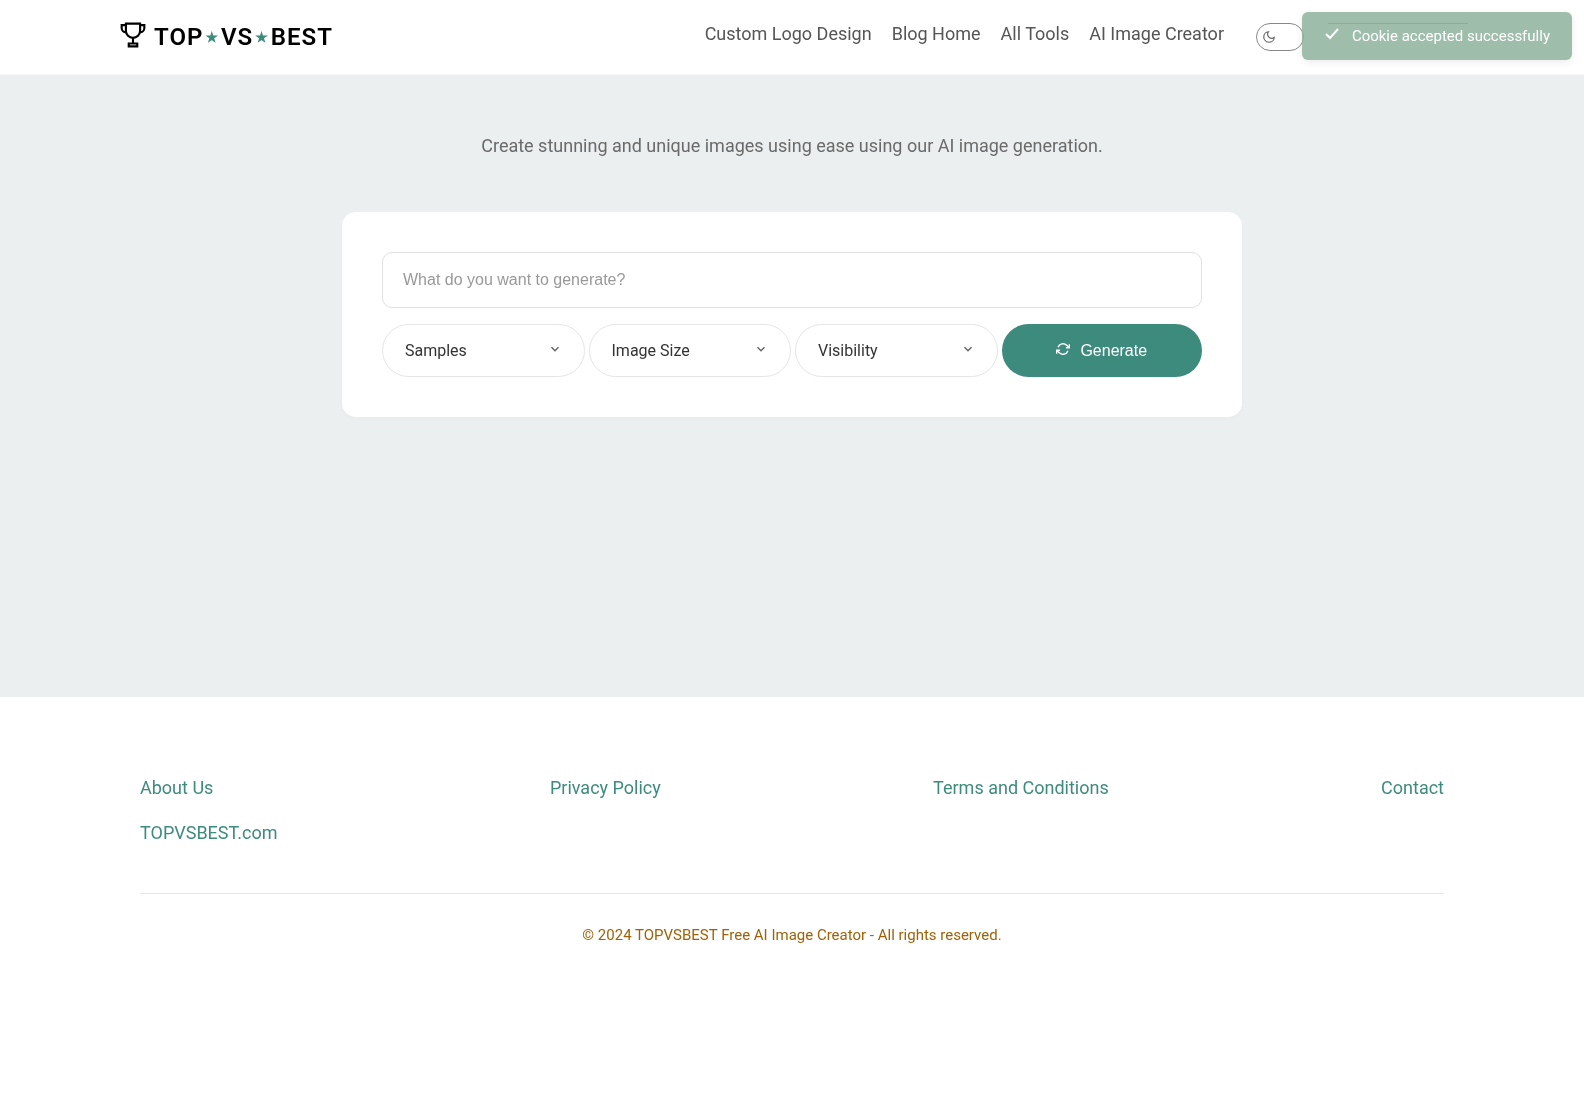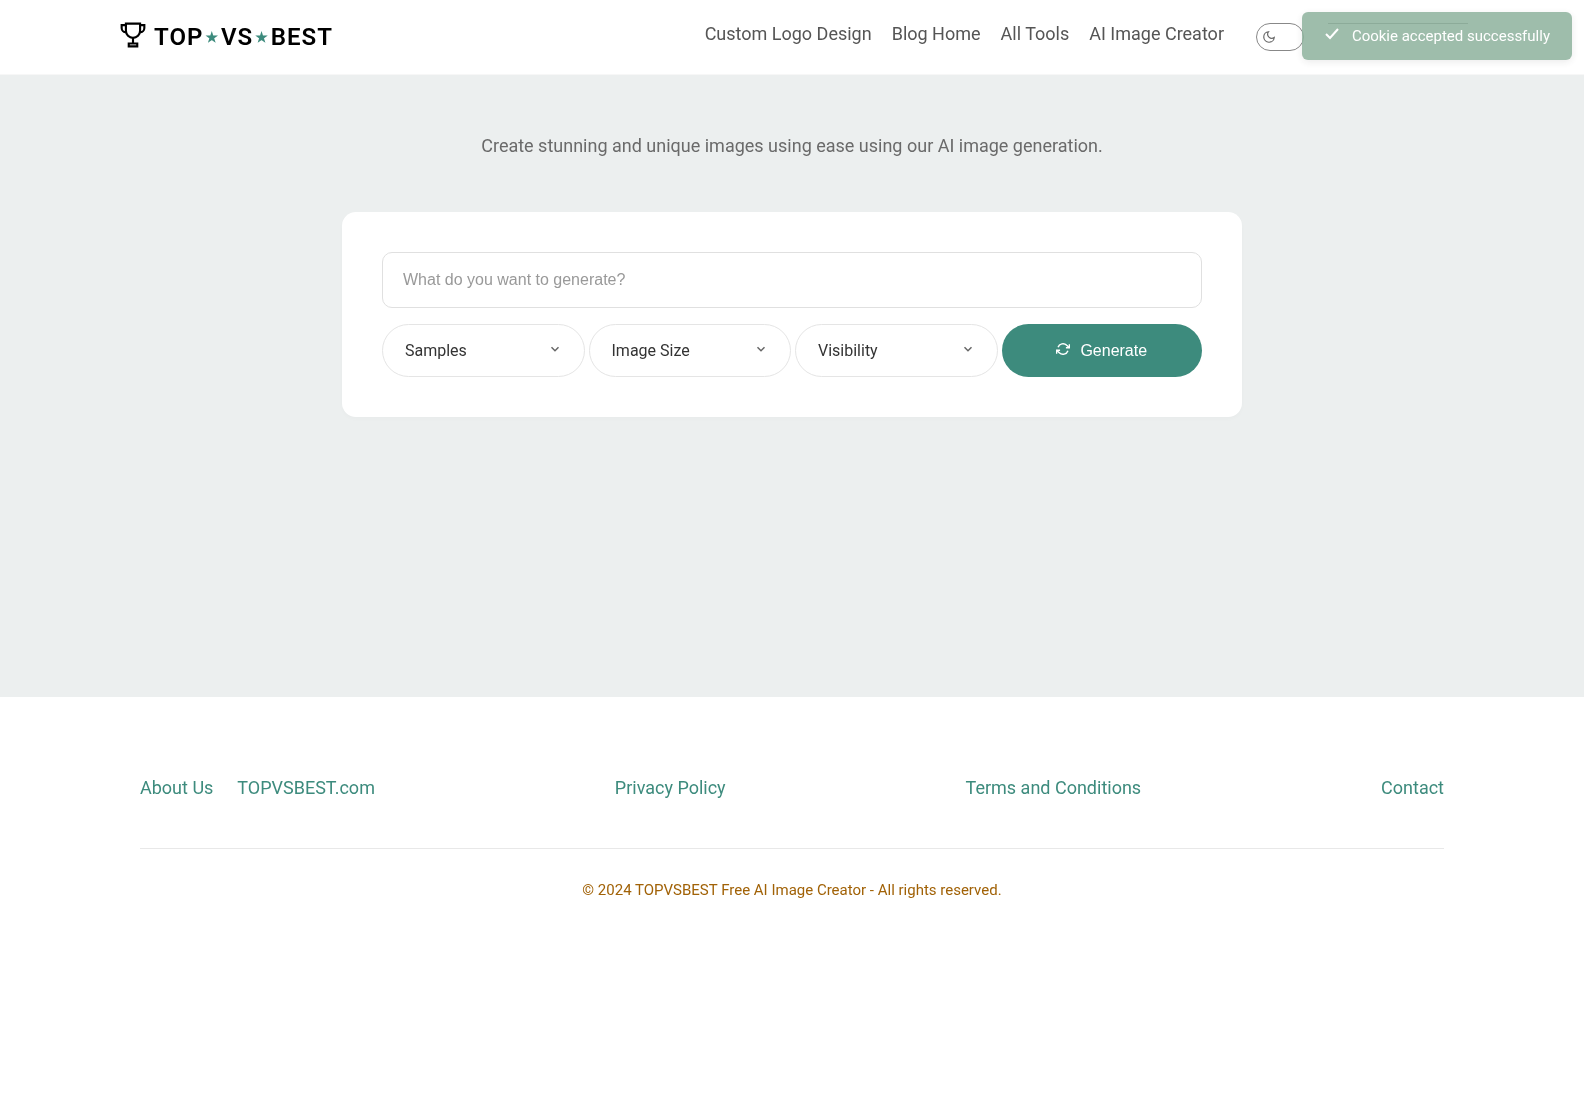--- a/index.html
+++ b/index.html
@@ -178,20 +178,21 @@
     .footer-links {
       display: flex;
       justify-content: space-between;
       flex-wrap: wrap;
       gap: 30px;
       margin-bottom: 50px;
     }
     
     .footer-col {
       display: flex;
+      flex-direction: column;
       gap: 24px;
     }
     
     .footer-link {
       color: #3d8b7d;
       text-decoration: none;
       font-size: 18px;
       cursor: pointer;
     }
     

